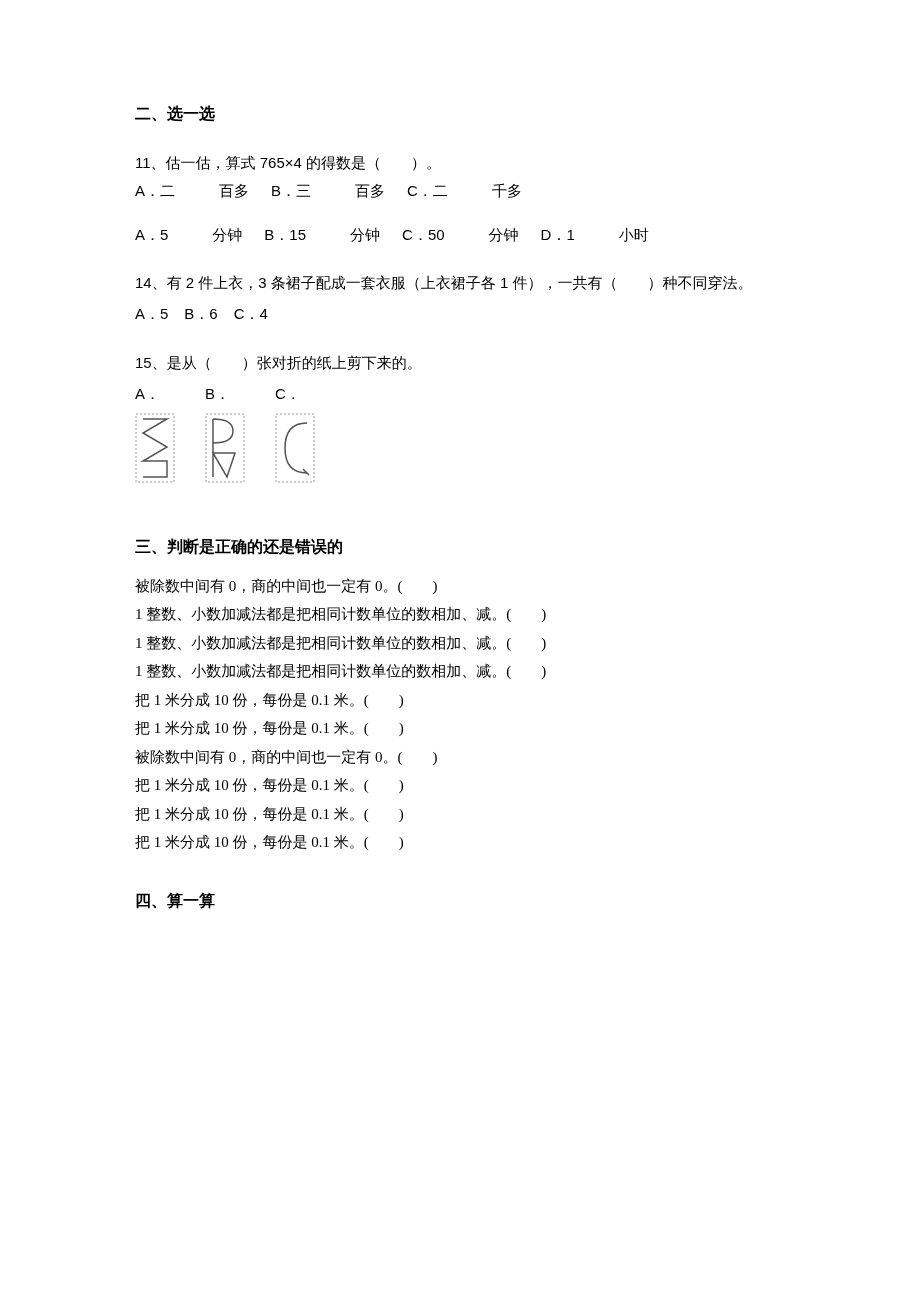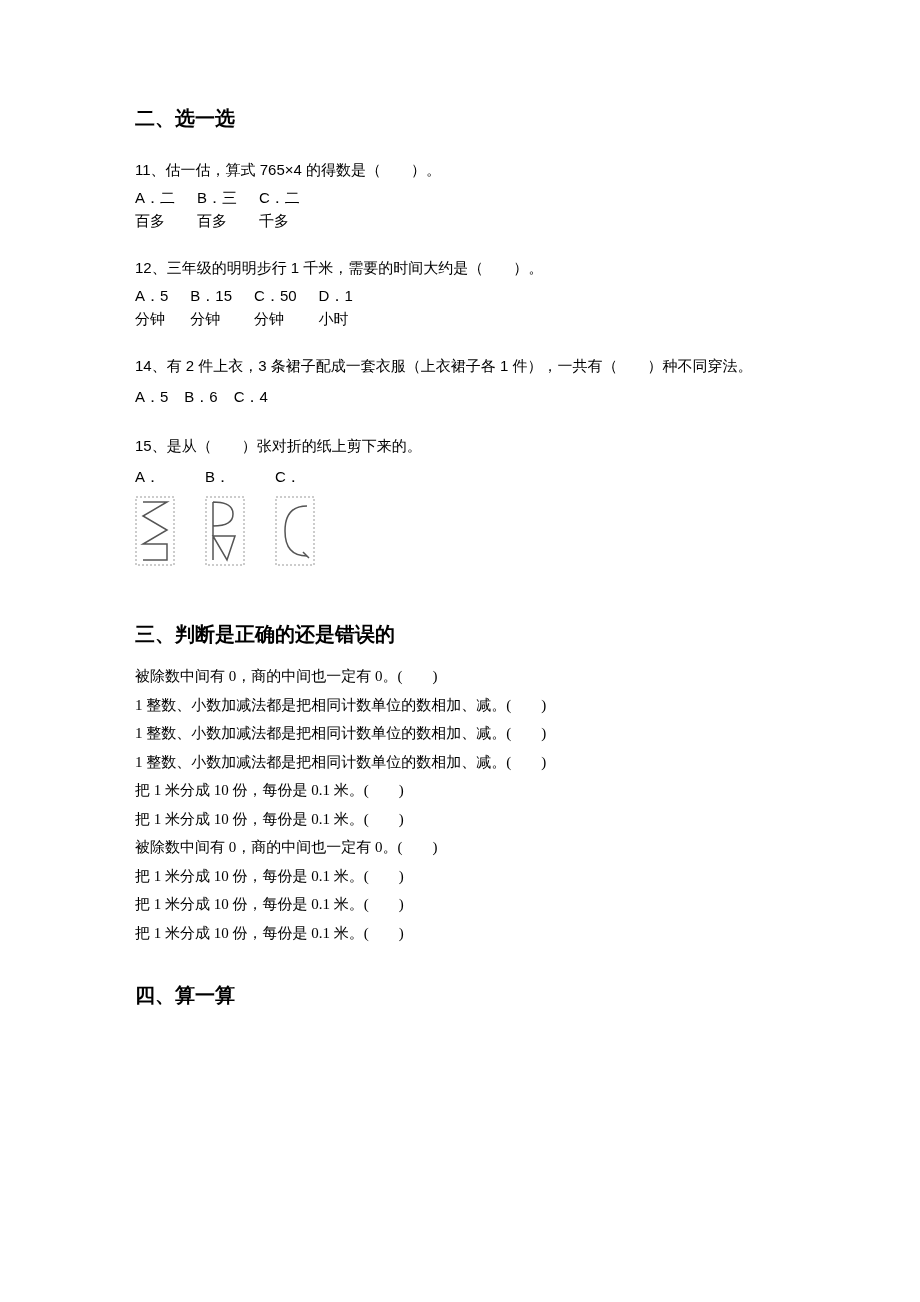--- a/index.html
+++ b/index.html
@@ -12,42 +12,42 @@
   }
   .page {
     padding: 100px 135px 80px 135px;
     box-sizing: border-box;
     font-size: 15px;
     line-height: 1.8;
   }
   .section-heading {
     font-family: "SimSun", serif;
     font-weight: bold;
-    font-size: 20px;
+    font-size: 16px;
     margin-top: 30px;
     margin-bottom: 20px;
   }
   .section-heading.first {
     margin-top: 0;
   }
   .question {
     margin-bottom: 22px;
   }
   .q-text {
     margin-bottom: 4px;
   }
   .option-row {
     display: flex;
     gap: 22px;
   }
   .opt-col {
     display: flex;
-    flex-direction: column;
     align-items: flex-start;
     line-height: 1.5;
+    gap: 44px;
   }
   .opt-inline {
     display: flex;
     gap: 16px;
   }
   .svg-row {
     display: flex;
     gap: 30px;
     margin-top: 4px;
   }
@@ -91,21 +91,20 @@
         <span>百多</span>
       </div>
       <div class="opt-col">
         <span>C．二</span>
         <span>千多</span>
       </div>
     </div>
   </div>
 
   <div class="question">
-    <div class="q-text">12、三年级的明明步行 1 千米，需要的时间大约是（　　）。</div>
     <div class="option-row">
       <div class="opt-col">
         <span>A．5</span>
         <span>分钟</span>
       </div>
       <div class="opt-col">
         <span>B．15</span>
         <span>分钟</span>
       </div>
       <div class="opt-col">

